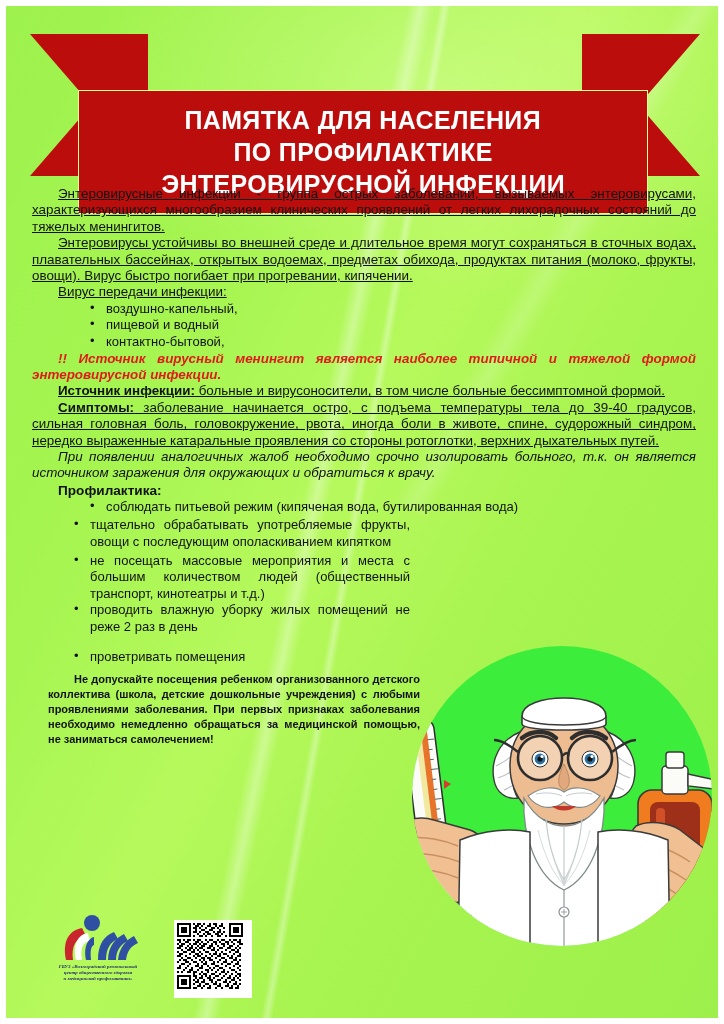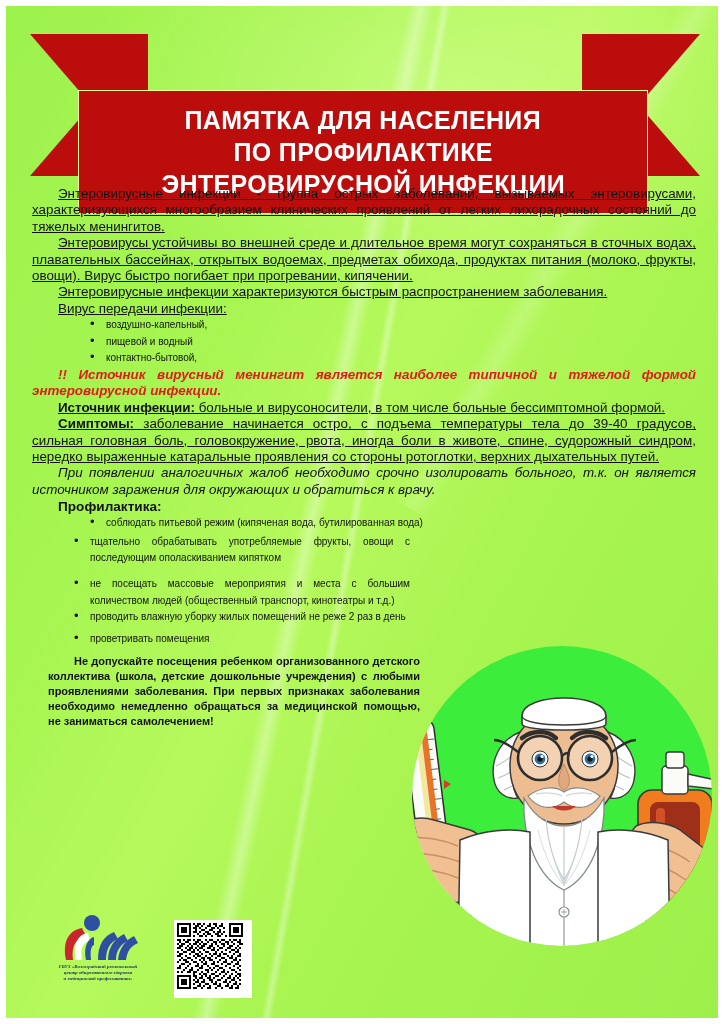--- a/index.html
+++ b/index.html
@@ -53,21 +53,21 @@
     text-align:justify;text-indent:26px;
     font-family:"Liberation Sans","DejaVu Sans",sans-serif;
     text-decoration:underline;
   }
   b.kw{font-weight:bold;}
   .warn{color:#e01b1b;font-style:italic;font-weight:bold;font-size:13.4px;line-height:16.4px;text-indent:26px;text-align:justify;margin:0;}
   .note{color:#121212;font-style:italic;font-size:13.4px;line-height:16.4px;text-indent:26px;text-align:justify;margin:0;}
   .head{color:#121212;font-weight:bold;font-size:13.6px;line-height:17px;text-indent:26px;margin:0;}
   ul.bl{list-style:none;margin:0;padding:0;}
   ul.bl li{
-    position:relative;color:#121212;font-size:10px;line-height:16.6px;
+    position:relative;color:#121212;font-size:13px;line-height:16.6px;
     padding-left:74px;margin:0;
   }
   ul.bl li::before{content:"\2022";position:absolute;left:58px;top:-1px;font-size:13px;}
   
   ul.bl.narrow li{padding-left:58px;}
   ul.bl.narrow li::before{left:42px;}
   .wrapwide{width:378px;text-align:justify;}
   .wrapwide li{text-align:justify;}
   .closing{
     width:372px;color:#121212;font-weight:bold;font-size:11px;line-height:15px;
@@ -108,21 +108,20 @@
       <div class="ln">ПАМЯТКА ДЛЯ НАСЕЛЕНИЯ</div>
       <div class="ln">ПО ПРОФИЛАКТИКЕ</div>
       <div class="ln">ЭНТЕРОВИРУСНОЙ ИНФЕКЦИИ</div>
     </div>
   </div>
 
   <div class="content">
 
     <p class="par">Энтеровирусные инфекции - группа острых заболеваний, вызываемых энтеровирусами, характеризующихся многообразием клинических проявлений от легких лихорадочных состояний до тяжелых менингитов.</p>
     <p class="par">Энтеровирусы устойчивы во внешней среде и длительное время могут сохраняться в сточных водах, плавательных бассейнах, открытых водоемах, предметах обихода, продуктах питания (молоко, фрукты, овощи). Вирус быстро погибает при прогревании, кипячении.</p>
-    <p class="par">Энтеровирусные инфекции характеризуются быстрым распространением заболевания.</p>
 
     <p class="par">Вирус передачи инфекции:</p>
     <ul class="bl">
       <li>воздушно-капельный,</li>
       <li>пищевой и водный</li>
       <li>контактно-бытовой,</li>
     </ul>
 
     <p class="warn">!! Источник вирусный менингит является наиболее типичной и тяжелой формой энтеровирусной инфекции.</p>
 
@@ -132,23 +131,23 @@
 
     <p class="note">При появлении аналогичных жалоб необходимо срочно изолировать больного, т.к. он является источником заражения для окружающих и обратиться к врачу.</p>
 
     <p class="head">Профилактика:</p>
     <ul class="bl">
       <li>соблюдать питьевой режим (кипяченая вода, бутилированная вода)</li>
     </ul>
 
     <ul class="bl narrow wrapwide" style="margin-top:2px;">
       <li>тщательно обрабатывать употребляемые фрукты, овощи с последующим ополаскиванием кипятком</li>
-      <li style="margin-top:9px;">не посещать массовые мероприятия и места с большим количеством людей (общественный транспорт, кинотеатры и т.д.)</li>
+      <li style="margin-top:2px;">не посещать массовые мероприятия и места с большим количеством людей (общественный транспорт, кинотеатры и т.д.)</li>
       <li style="">проводить влажную уборку жилых помещений не реже 2 раз в день</li>
-      <li style="margin-top:5px;">проветривать помещения</li>
+      <li style="margin-top:13px;">проветривать помещения</li>
     </ul>
 
     <p class="closing" style="margin-top:7px;">Не допускайте посещения ребенком организованного детского коллектива (школа, детские дошкольные учреждения) с любыми проявлениями заболевания. При первых признаках заболевания необходимо немедленно обращаться за медицинской помощью, не заниматься самолечением!</p>
   </div>
 
   <div class="illus">
     <div class="circle"></div>
     <svg class="doc" viewBox="0 0 330 316" xmlns="http://www.w3.org/2000/svg">
       <defs>
         <clipPath id="circClip">

